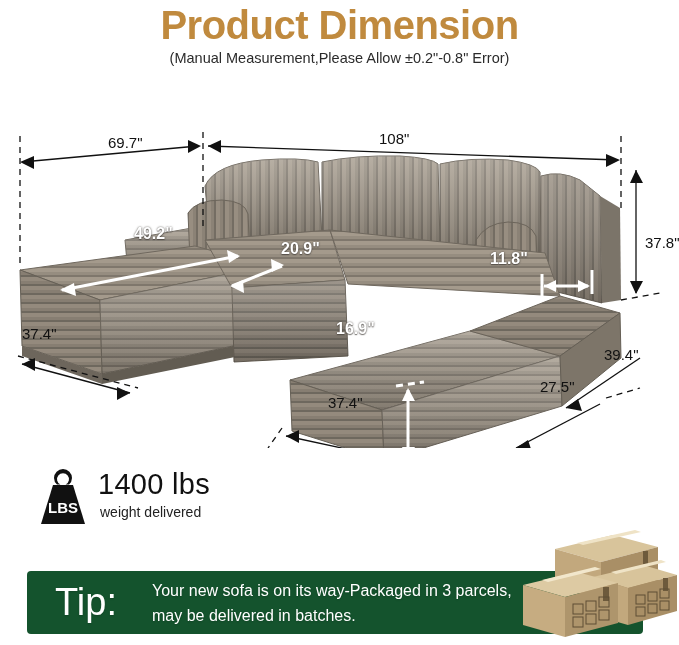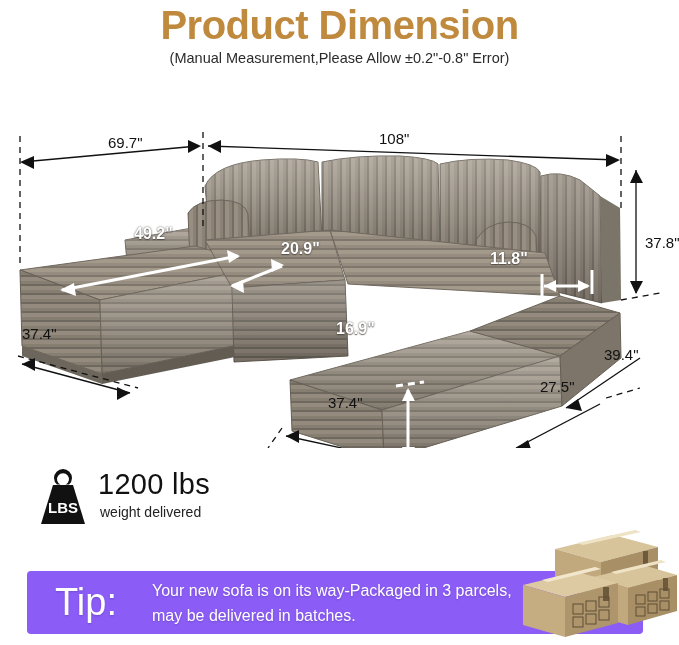--- a/index.html
+++ b/index.html
@@ -54,21 +54,21 @@
   }
   .w-cap {
     position: absolute; left: 62px; top: 38px;
     font-size: 14px; color: #222;
   }
 
   
   .tipbar {
     position: absolute; left: 27px; top: 571px;
     width: 616px; height: 63px;
-    background: #8b5cf6;
+    background: #14532d;
     border-radius: 4px;
   }
   .tip-label {
     position: absolute; left: 28px; top: 5px;
     font-size: 38px; color: #fff; line-height: 52px;
     text-shadow: 0 1px 2px rgba(0,0,0,.18);
   }
   .tip-text {
     position: absolute; left: 125px; top: 7px;
     width: 390px;
@@ -242,21 +242,21 @@
     <div class="dim" style="left:328px;  top:306px;">37.4"</div>
     <div class="dim" style="left:540px;  top:290px;">27.5"</div>
   </div>
 
   <div class="weight">
     <svg class="w-icon" viewBox="0 0 50 62">
       <path d="M25,3 a9,9 0 0 1 9,9 a9,9 0 0 1 -3,6.6 l-3.4,0 a6,6 0 1 0 -5.2,0 l-3.4,0 a9,9 0 0 1 -3,-6.6 a9,9 0 0 1 9,-9 z" fill="#111"></path>
       <path d="M15,19 L35,19 L47,58 L3,58 Z" fill="#111"></path>
       <text x="25" y="47" font-family="Liberation Sans, sans-serif" font-size="15" font-weight="bold" fill="#ffffff" text-anchor="middle">LBS</text>
     </svg>
-    <div class="w-value">1200 lbs</div>
+    <div class="w-value">1400 lbs</div>
     <div class="w-cap">weight delivered</div>
   </div>
 
   <div class="tipbar">
     <div class="tip-label">Tip:</div>
     <div class="tip-text">Your new sofa is on its way-Packaged in 3 parcels, may be delivered in batches.</div>
   </div>
 
   <svg class="boxes" viewBox="0 0 164 112">
     <g>

